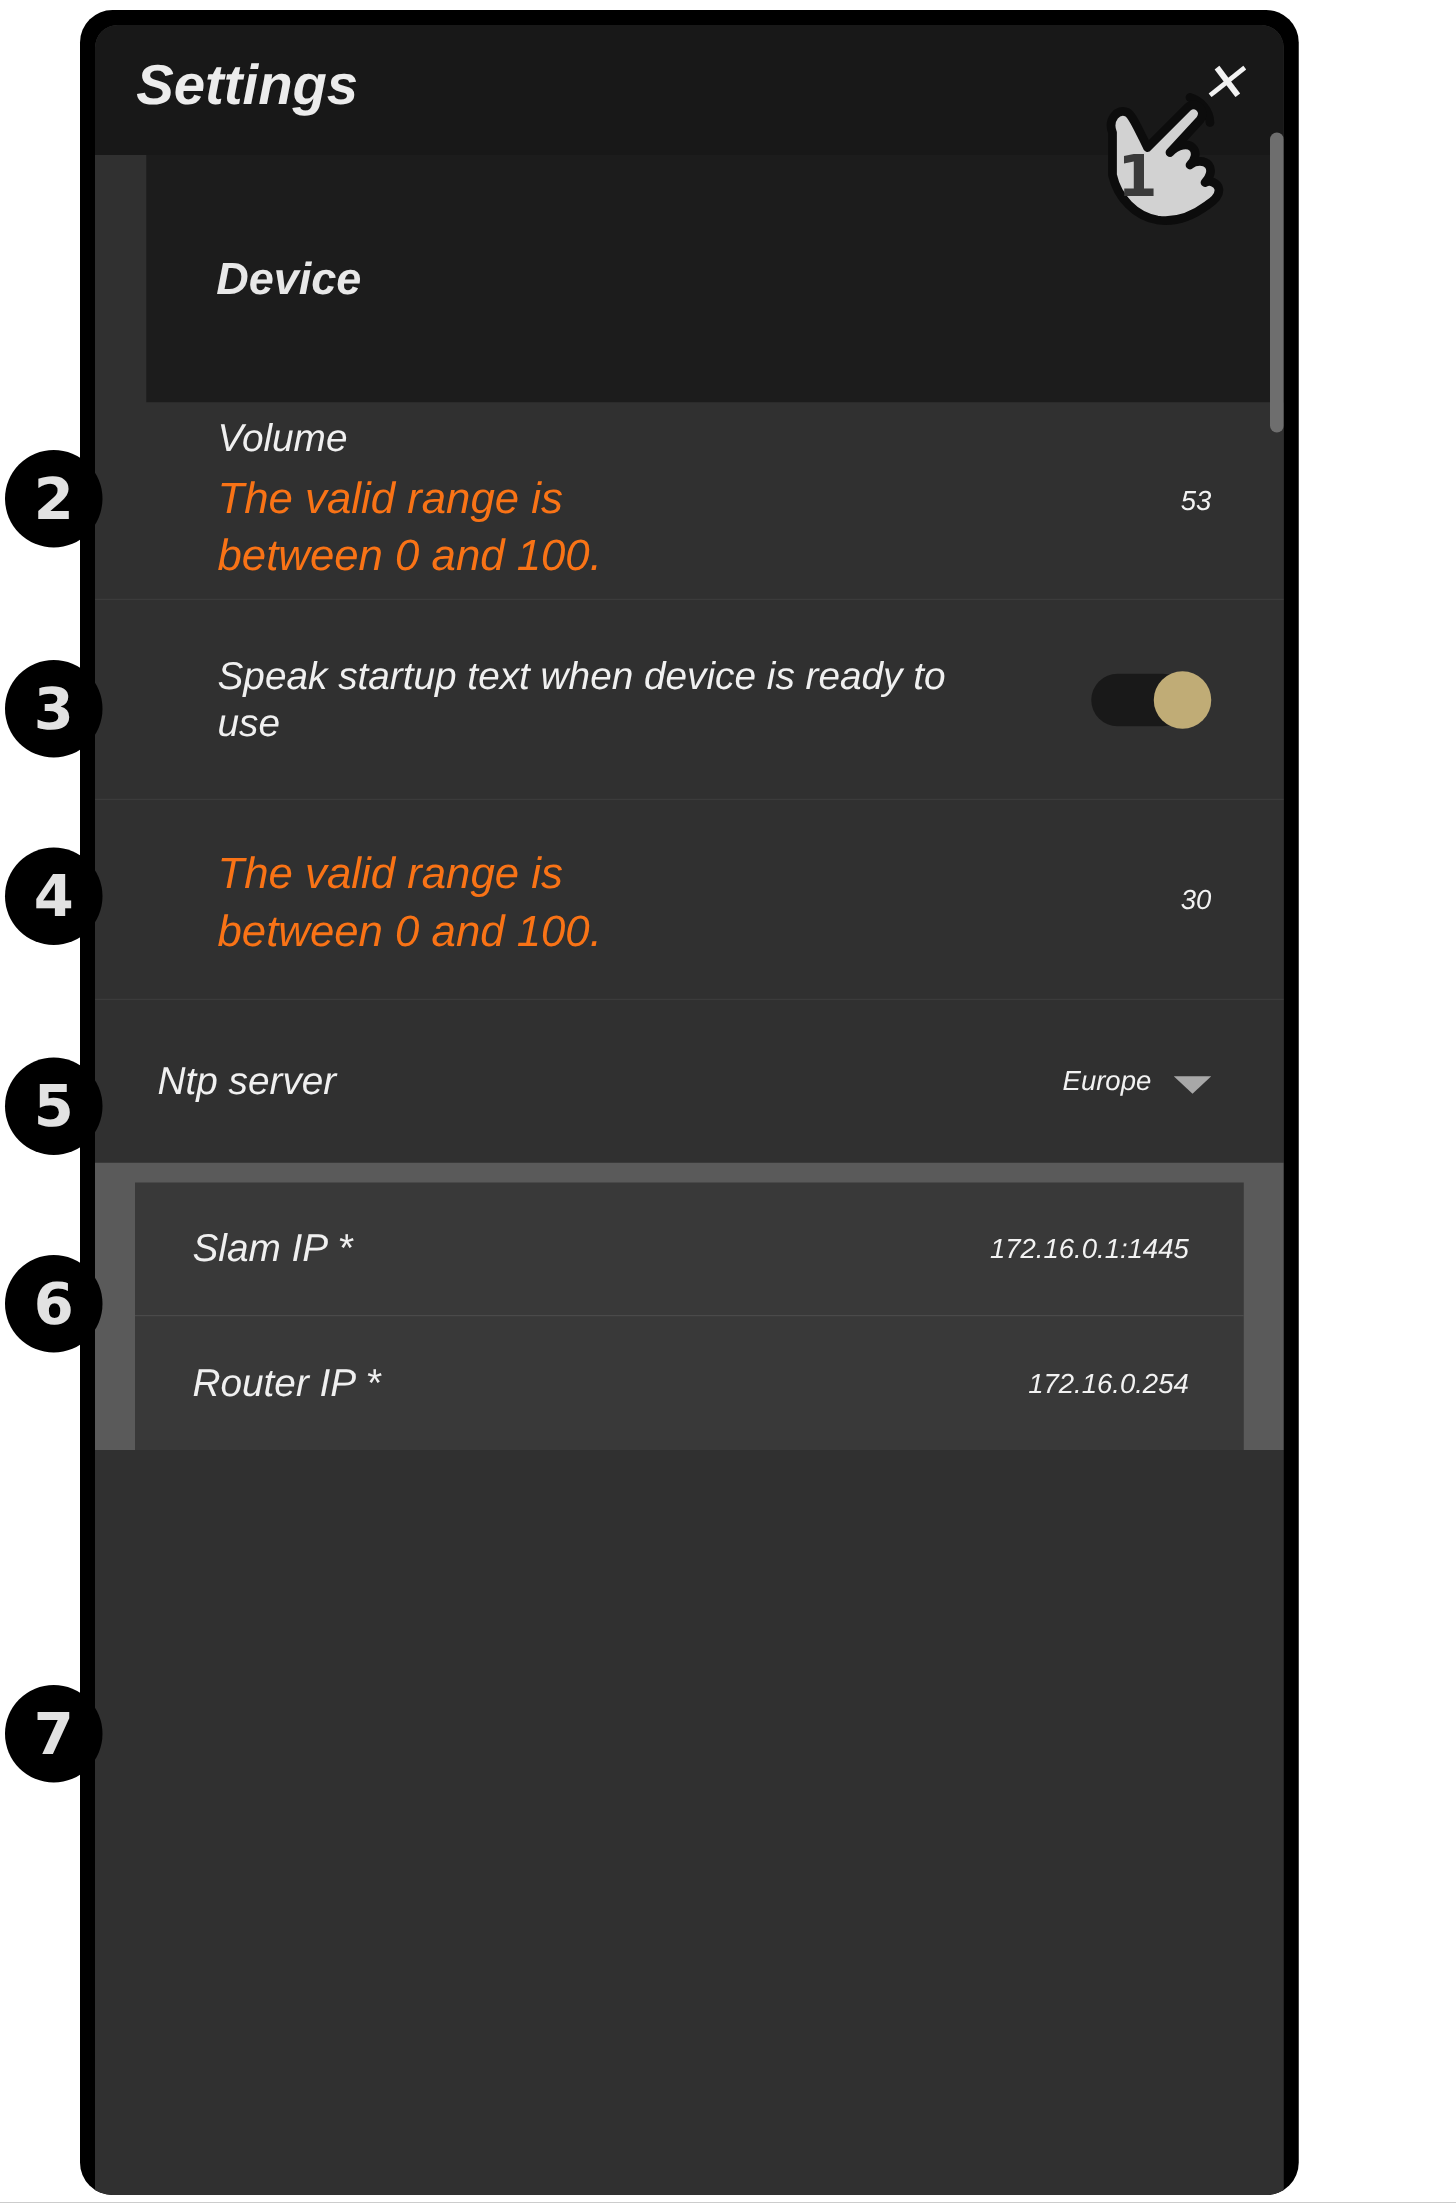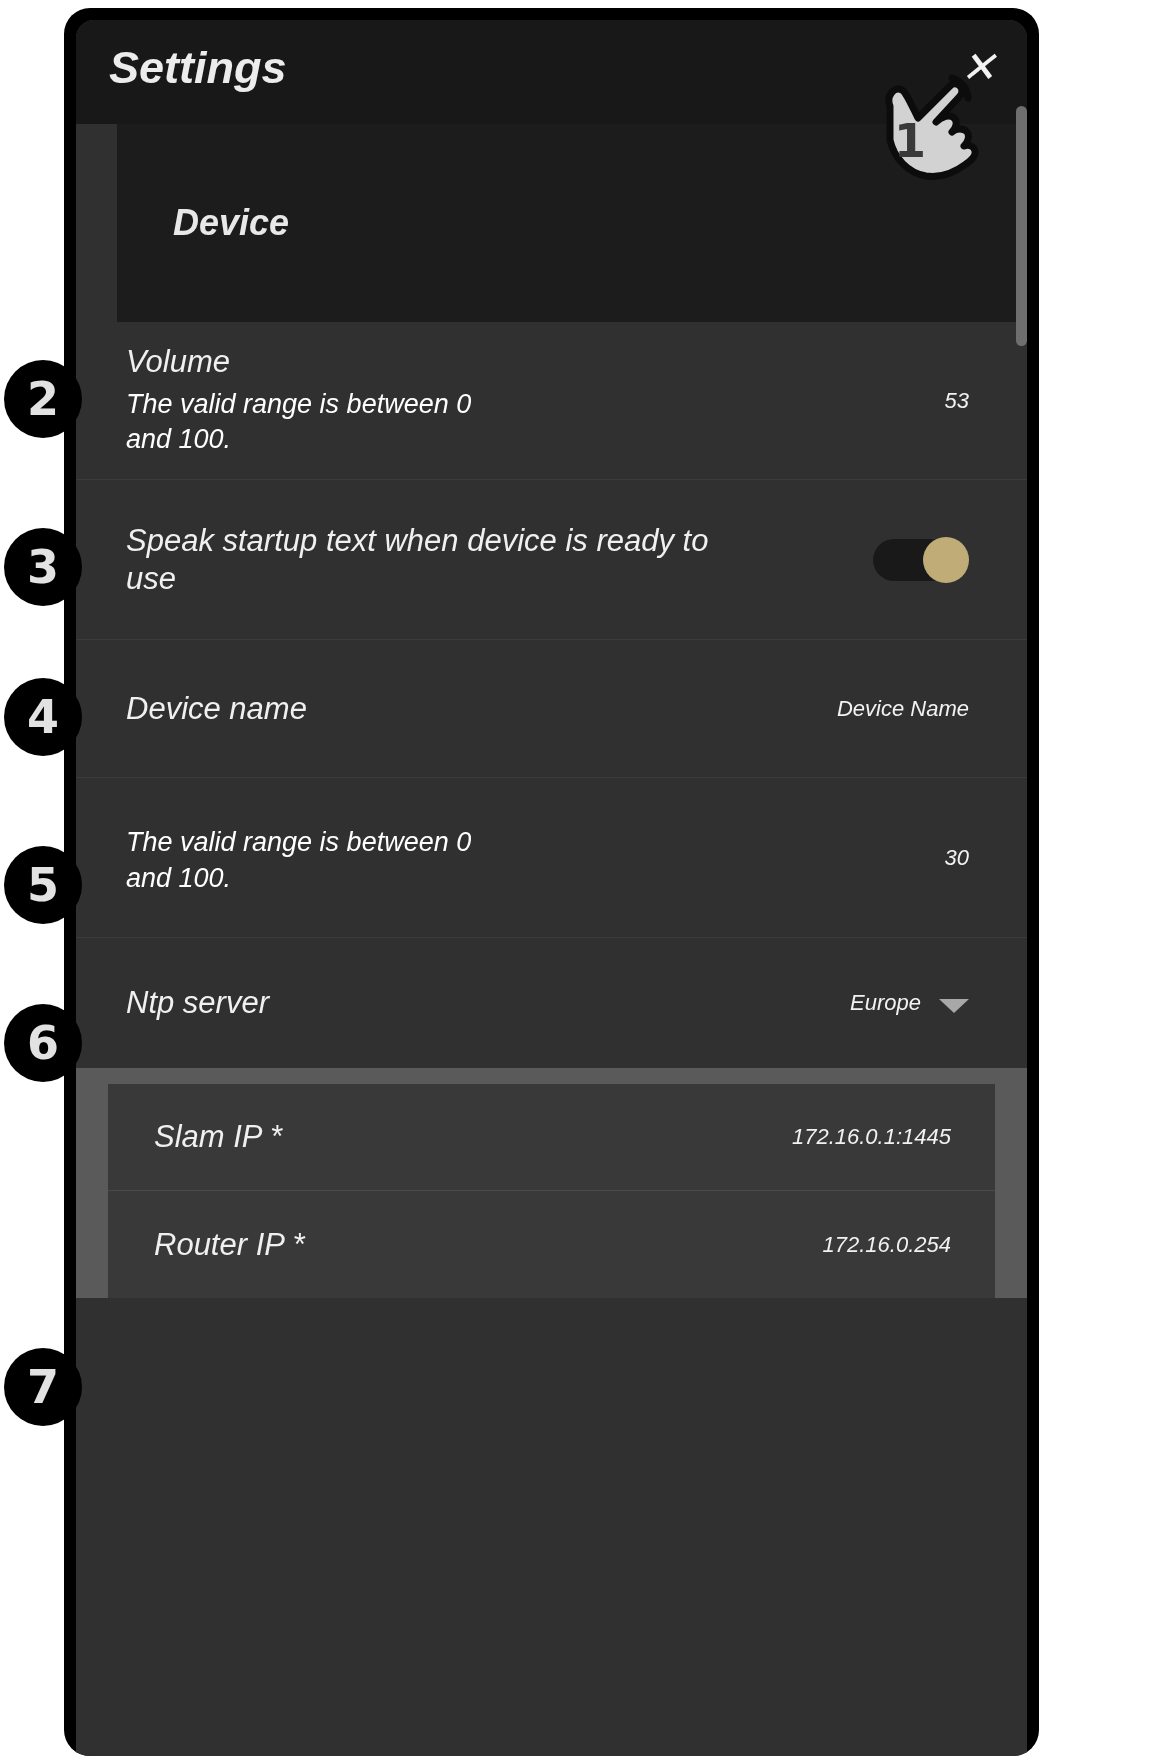--- a/index.html
+++ b/index.html
@@ -91,29 +91,29 @@
   .row {
     position: relative;
     background: #303030;
     padding: 0 58px 0 50px;
     display: flex;
     align-items: center;
     justify-content: space-between;
     box-sizing: border-box;
     border-bottom: 1px solid #3b3b3b;
   }
-  .row-text { max-width: 640px; }
+  .row-text { max-width: 640px; margin-left: 48px; }
   .row-label {
     font-size: 31px;
     color: #f0f0f0;
     line-height: 1.22;
   }
   .row-subtitle {
-    font-size: 27px;
-    color: #ffffff;
+    font-size: 35px;
+    color: #f97316;
     line-height: 1.32;
     margin-top: 6px;
     max-width: 370px;
   }
   .row-value {
     font-size: 31px;
     color: #f2f2f2;
     white-space: nowrap;
   }
   .row-value.big { font-size: 22px; }
@@ -292,24 +292,20 @@
     <div class="row row-speak">
       <div class="row-text">
         <div class="row-label">Speak startup text when device is ready to use</div>
       </div>
       <div class="toggle">
         <div class="toggle-track"></div>
         <div class="toggle-knob"></div>
       </div>
     </div>
 
-    <div class="row row-devname">
-      <div class="row-label">Device name</div>
-      <div class="row-value big">Device Name</div>
-    </div>
 
     <div class="row row-battery">
       <div class="row-text">
         <div class="row-subtitle">The valid range is between 0 and 100.</div>
       </div>
       <div class="row-value big">30</div>
     </div>
 
     <div class="row row-ntp">
       <div class="row-label">Ntp server</div>

